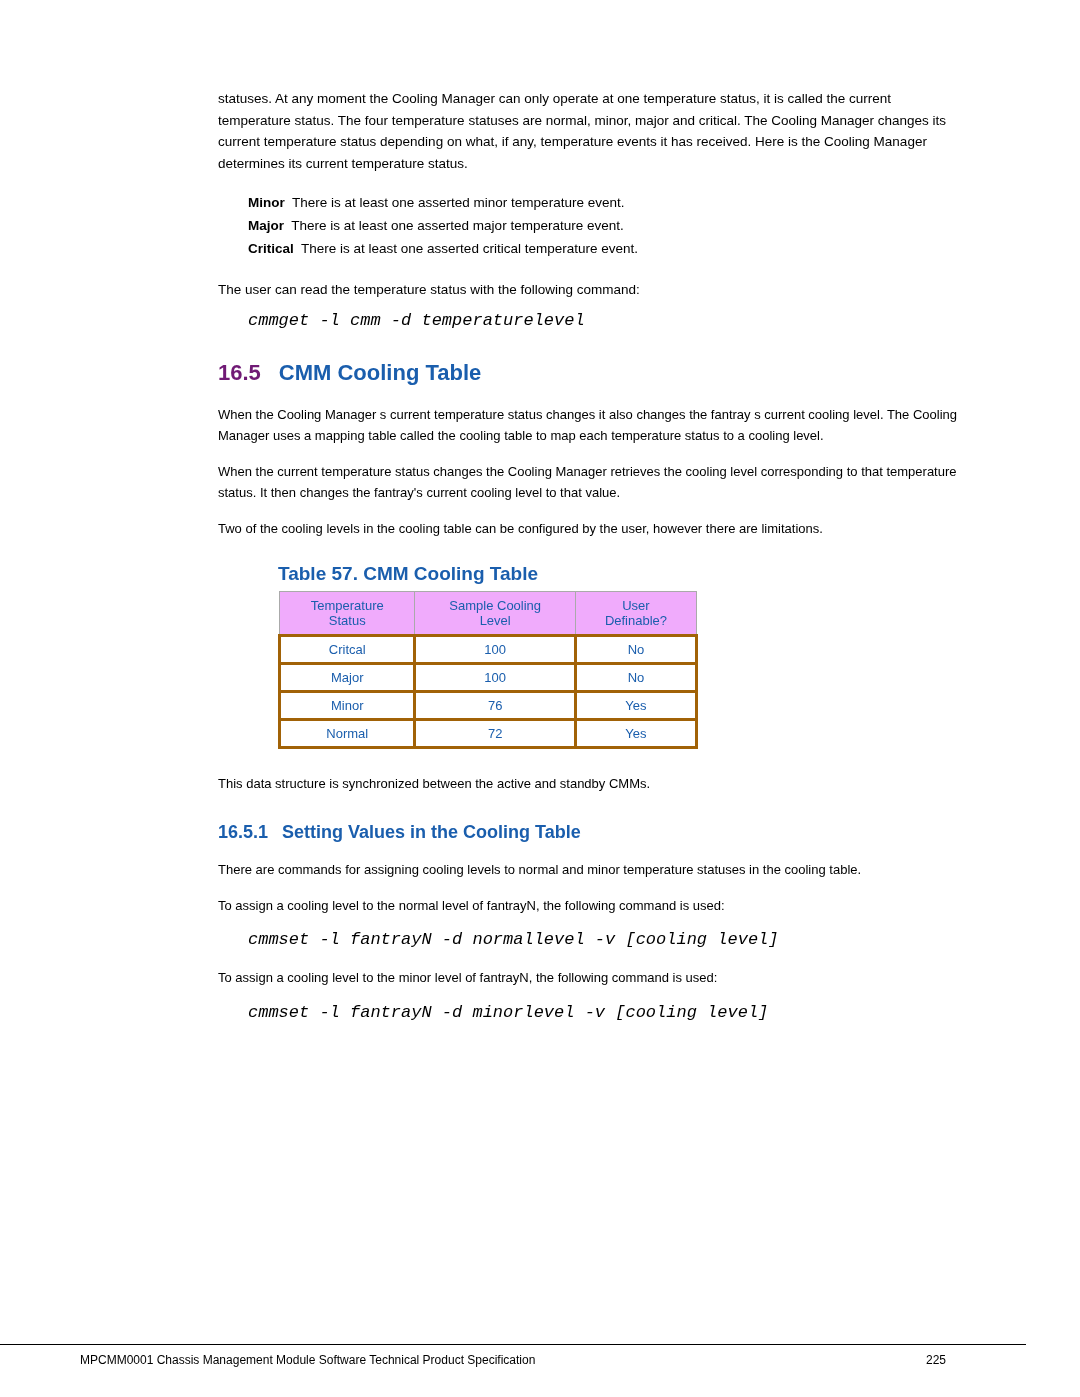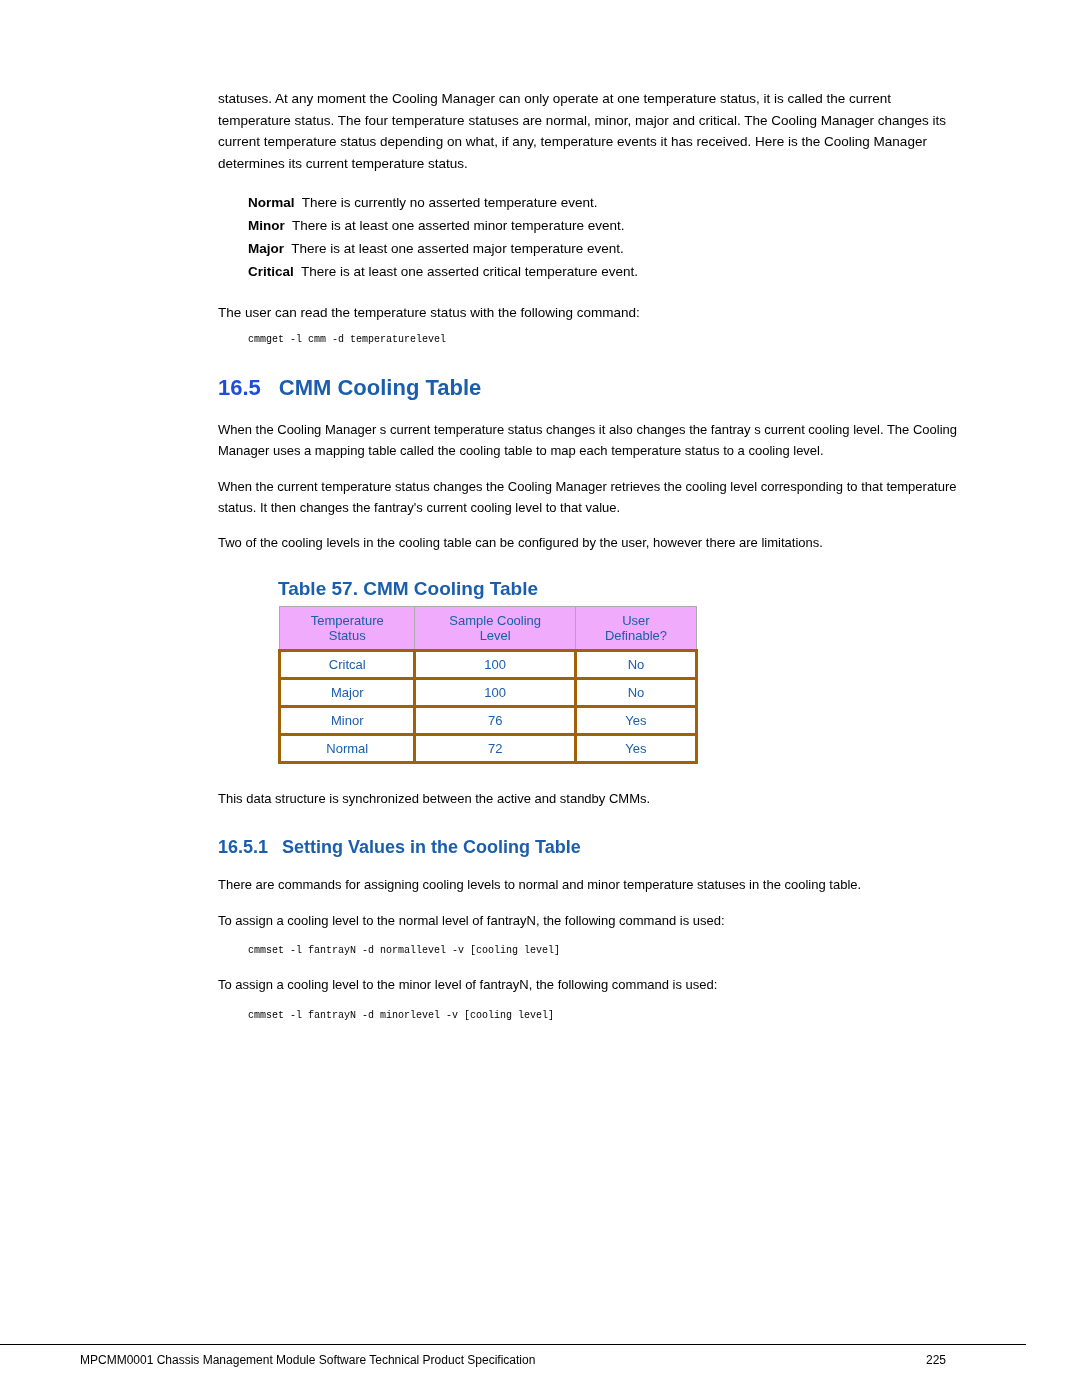--- a/index.html
+++ b/index.html
@@ -43,39 +43,40 @@
       font-size: 13.5px;
       line-height: 1.7;
     }
     .temp-command-text {
       font-size: 13.5px;
       line-height: 1.6;
       margin-bottom: 10px;
     }
     .code-block {
       font-family: 'Courier New', Courier, monospace;
-      font-size: 10px;
+      font-size: 17px;
       margin-left: 30px;
       margin-bottom: 18px;
       color: #000;
+      font-style: italic;
     }
     .section-heading {
       font-size: 22px;
       font-weight: bold;
       color: #1a5ead;
       margin-top: 30px;
       margin-bottom: 18px;
       display: flex;
       align-items: baseline;
       gap: 18px;
     }
     .section-heading .section-num {
       font-size: 22px;
       font-weight: bold;
-      color: #1d4ed8;
+      color: #701a75;
     }
     .subsection-heading {
       font-size: 18px;
       font-weight: bold;
       color: #1a5ead;
       margin-top: 28px;
       margin-bottom: 16px;
       display: flex;
       align-items: baseline;
       gap: 14px;
@@ -138,23 +139,20 @@
 <div class="page-container">
   <div class="header-line">
     <span>　　　　　　　　　　　　　　</span>
   </div>
 
   <div class="content-area">
 
     <p class="intro-text">statuses. At any moment the Cooling Manager can only operate at one temperature status, it is called the current temperature status. The four temperature statuses are normal, minor, major and critical. The Cooling Manager changes its current temperature status depending on what, if any, temperature events it has received. Here is the Cooling Manager determines its current temperature status.</p>
 
     <div class="definition-list">
-      <div class="definition-item">
-        <strong>Normal</strong>&nbsp; There is currently no asserted temperature event.
-      </div>
       <div class="definition-item">
         <strong>Minor</strong>&nbsp; There is at least one asserted minor temperature event.
       </div>
       <div class="definition-item">
         <strong>Major</strong>&nbsp; There is at least one asserted major temperature event.
       </div>
       <div class="definition-item">
         <strong>Critical</strong>&nbsp; There is at least one asserted critical temperature event.
       </div>
     </div>

